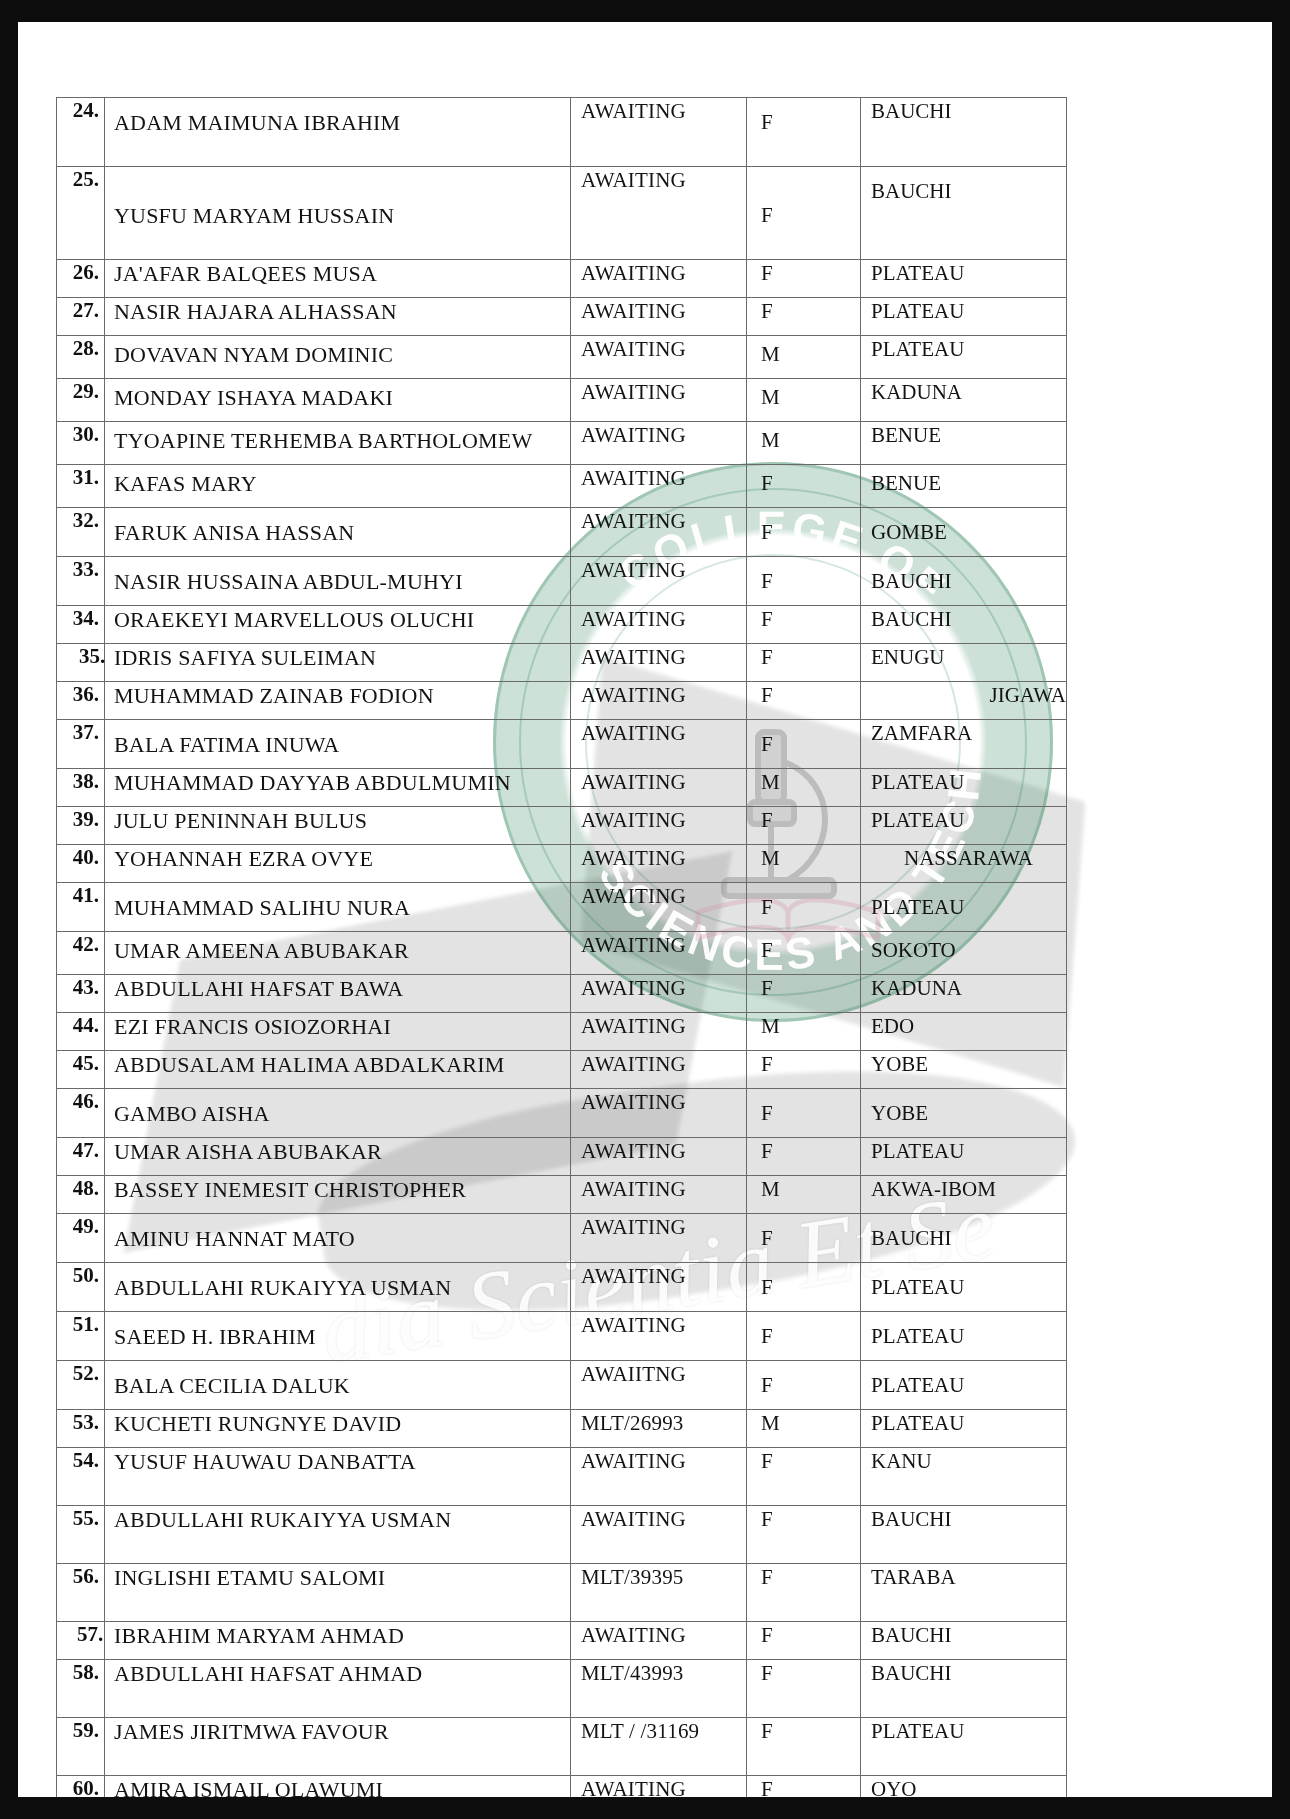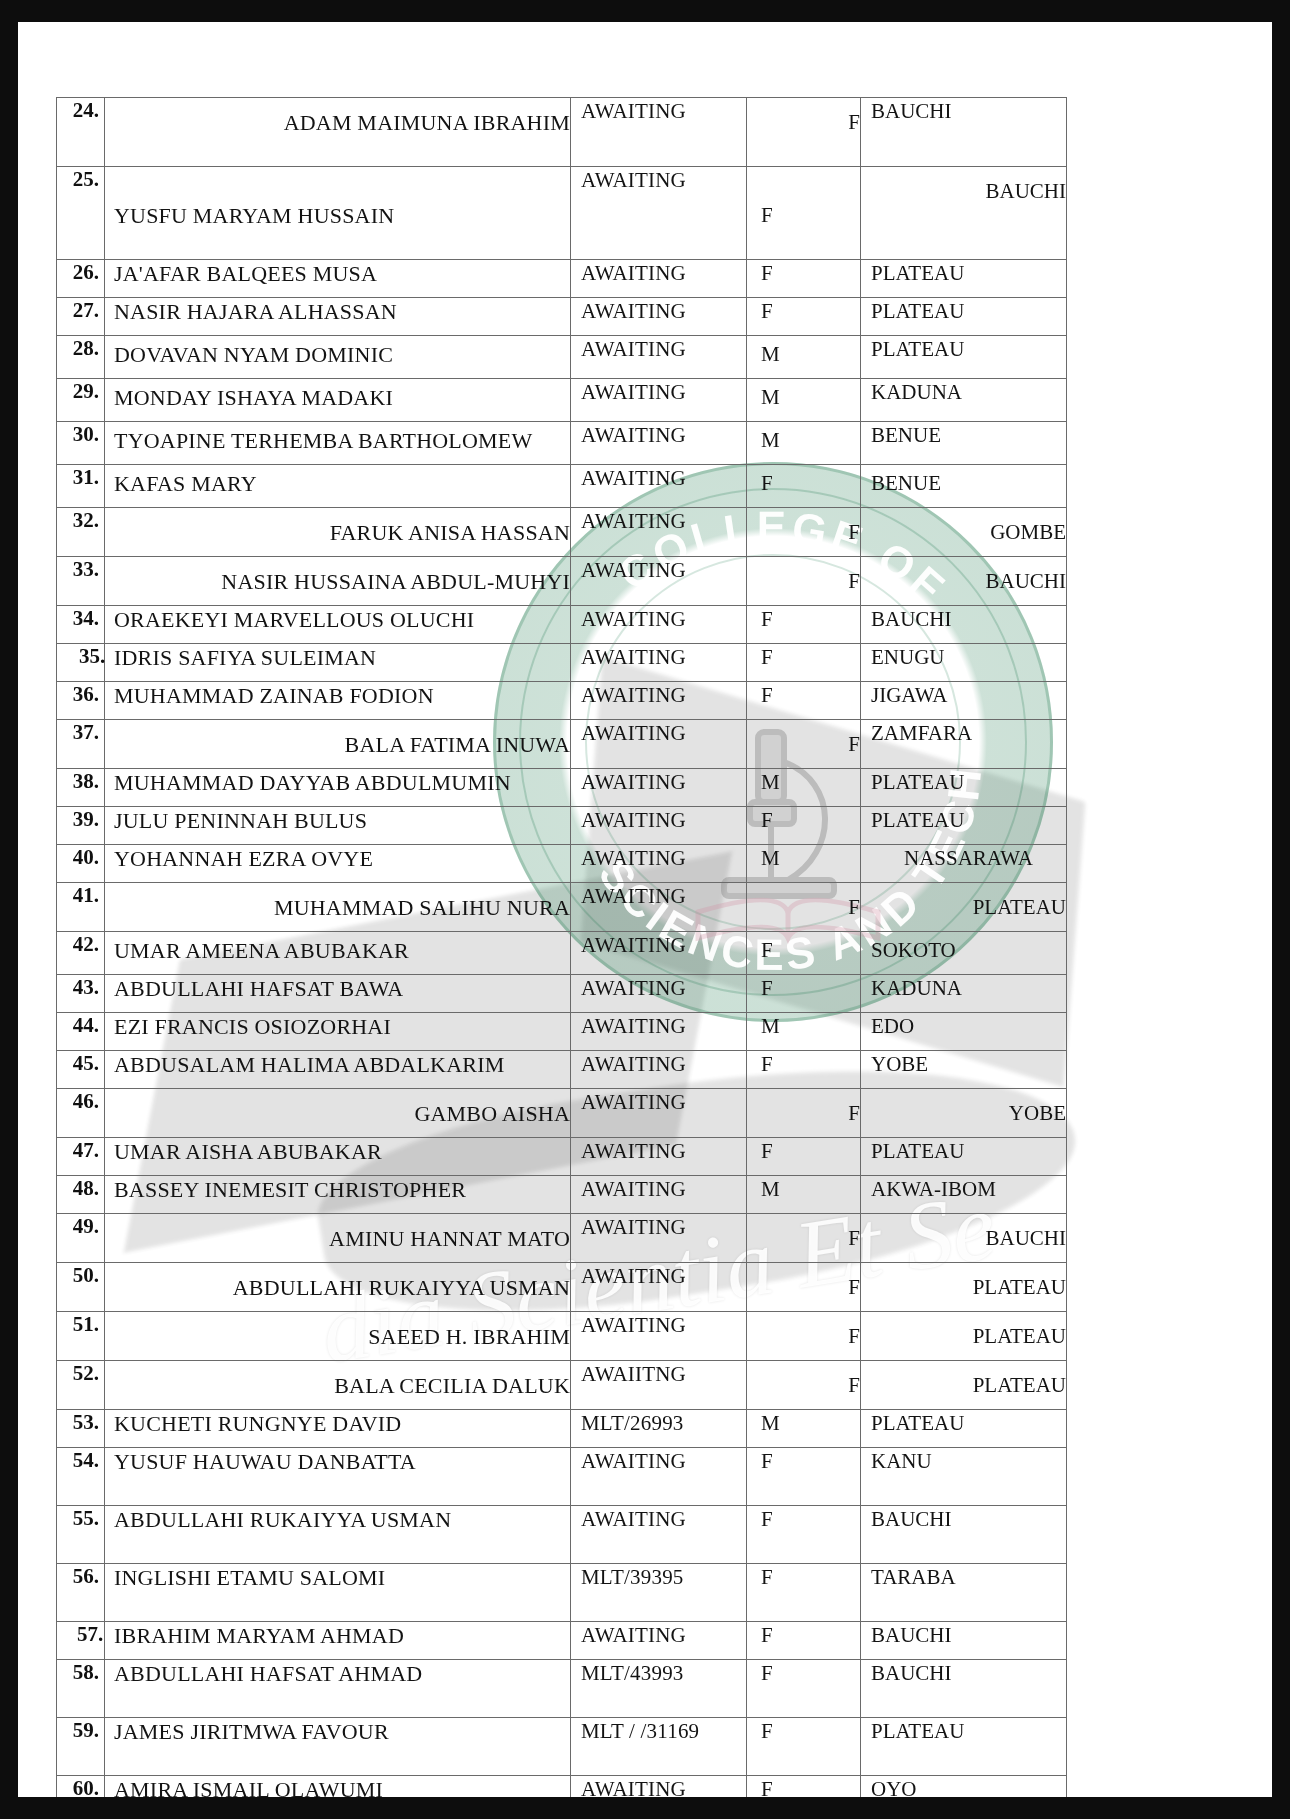--- a/index.html
+++ b/index.html
@@ -133,21 +133,21 @@
     color:#131313;
   }
   .state{
     font-size:21px;
     padding:0 0 0 10px;
     color:#131313;
     white-space:nowrap;
   }
   
   .t0{padding-top:1px;}
-  .t1{padding-top:12px;text-align:right;}
+  .t1{padding-top:12px;}
   .t3{padding-top:36px;}
   .t4{padding-top:6px;}
 </style>
 </head>
 <body>
 
 <div id="page">
 
   <div id="wm-grey">
     <div class="band b1"></div>
@@ -277,21 +277,21 @@
             <td class="name t0" style="height: 36px;">IDRIS SAFIYA SULEIMAN</td>
             <td class="reg t0" style="height: 36px;">AWAITING</td>
             <td class="sex t0" style="height: 36px;">F</td>
             <td class="state t0" style="height: 36px;">ENUGU</td>
           </tr>
           <tr>
             <td class="sn t0" style="height: 36px;">36.</td>
             <td class="name t0" style="height: 36px;">MUHAMMAD ZAINAB FODION</td>
             <td class="reg t0" style="height: 36px;">AWAITING</td>
             <td class="sex t0" style="height: 36px;">F</td>
-            <td class="state t0" style="height: 36px;">JIGAWA</td>
+            <td class="state t0" style="height: 36px; text-align: right;">JIGAWA</td>
           </tr>
           <tr>
             <td class="sn t0" style="height: 36px;">37.</td>
             <td class="name t1" style="height: 36px;">BALA FATIMA INUWA</td>
             <td class="reg t0" style="height: 36px;">AWAITING</td>
             <td class="sex t1" style="height: 36px;">F</td>
             <td class="state t0" style="height: 36px;">ZAMFARA</td>
           </tr>
           <tr>
             <td class="sn t0" style="height: 36px;">38.</td>

